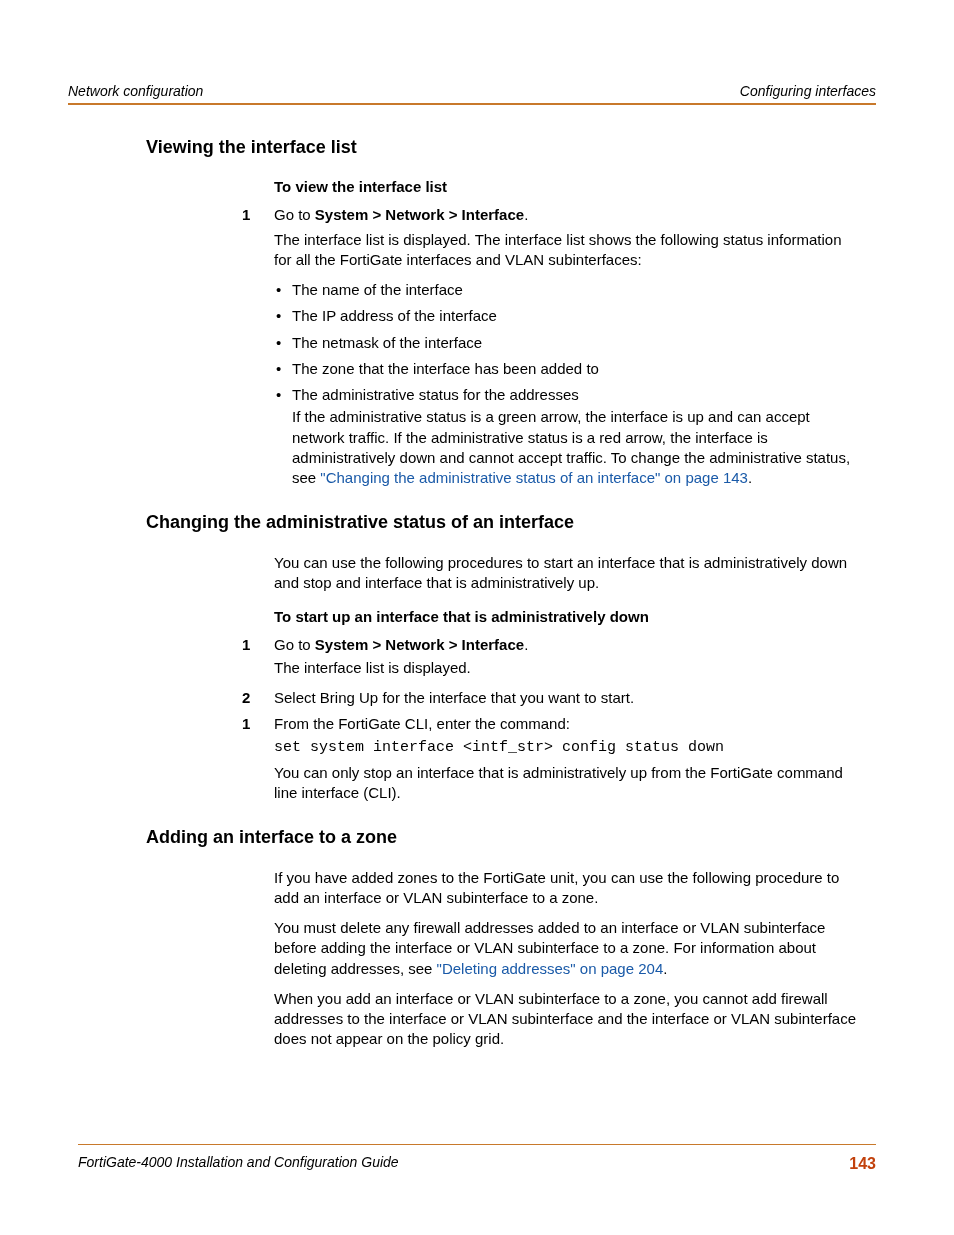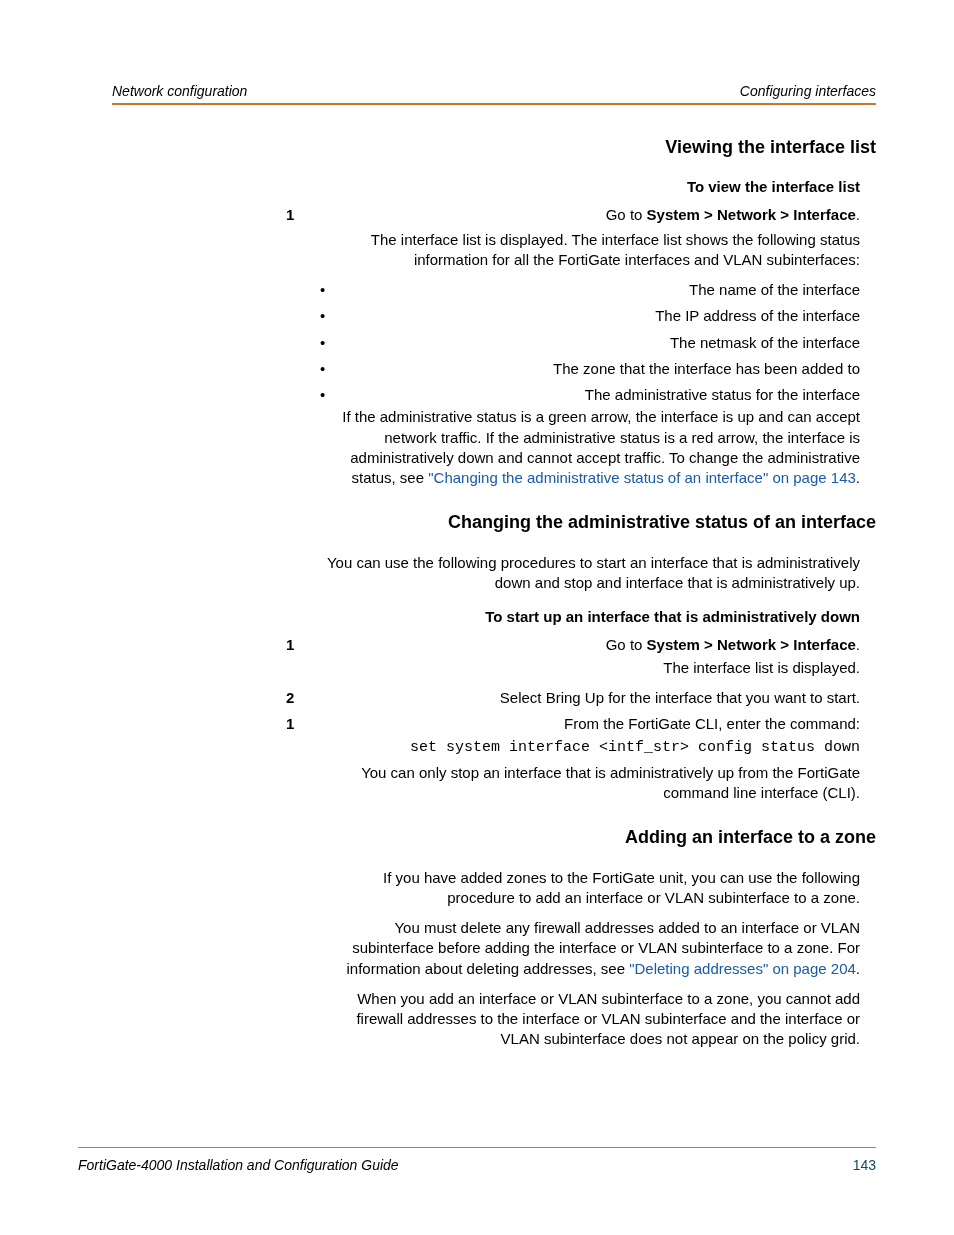--- a/index.html
+++ b/index.html
@@ -9,22 +9,21 @@
     color: #000;
     margin: 0;
     padding: 0;
     width: 954px;
     height: 1235px;
     position: relative;
     background: #fff;
     line-height: 1.35;
   }
   .page {
-    padding: 82px 78px 0 112px;
-    text-align: right;
+    padding: 82px 78px 0 68px;
   }
   .running-header {
     display: flex;
     justify-content: space-between;
     font-style: italic;
     font-size: 14px;
     color: #000;
     margin-bottom: 2px;
   }
   .hr-top {
@@ -96,23 +95,23 @@
   }
   .footer-row {
     display: flex;
     justify-content: space-between;
     font-style: italic;
     font-size: 14px;
     gap: 32px;
   }
   .footer-row .page-num {
     font-style: normal;
-    font-weight: normal;
-    font-size: 14px;
-    color: #0c4a6e;
+    font-weight: bold;
+    font-size: 16px;
+    color: #c2410c;
   }
   .para { margin-bottom: 10px; }
   .strong { font-weight: bold; }
 </style>
 </head>
 <body>
 
 <div class="page">
   <div class="running-header">
     <span>Network configuration</span>
@@ -129,21 +128,21 @@
       <span class="num">1</span>
       <span>Go to </span><span class="strong">System &gt; Network &gt; Interface</span><span>.</span>
       <div class="para" style="margin-top:4px;">The interface list is displayed. The interface list shows the following status information for all the FortiGate interfaces and VLAN subinterfaces:</div>
 
       <ul class="bullets">
         <li><span>The name of the interface</span></li>
         <li><span>The IP address of the interface</span></li>
         <li><span>The netmask of the interface</span></li>
         <li><span>The zone that the interface has been added to</span></li>
         <li>
-          <span>The administrative status for the interface</span>
+          <span>The administrative status for the addresses</span>
           <div class="bullet-body">
             <span>If the administrative status is a green arrow, the interface is up and can accept network traffic. If the administrative status is a red arrow, the interface is administratively down and cannot accept traffic. To change the administrative status, see </span><a href="#" class="xref">"Changing the administrative status of an interface" on page 143</a><span>.</span>
           </div>
         </li>
       </ul>
     </div>
   </div>
 
   <h2 class="section-heading" style="margin-top:22px;">Changing the administrative status of an interface</h2>
 

